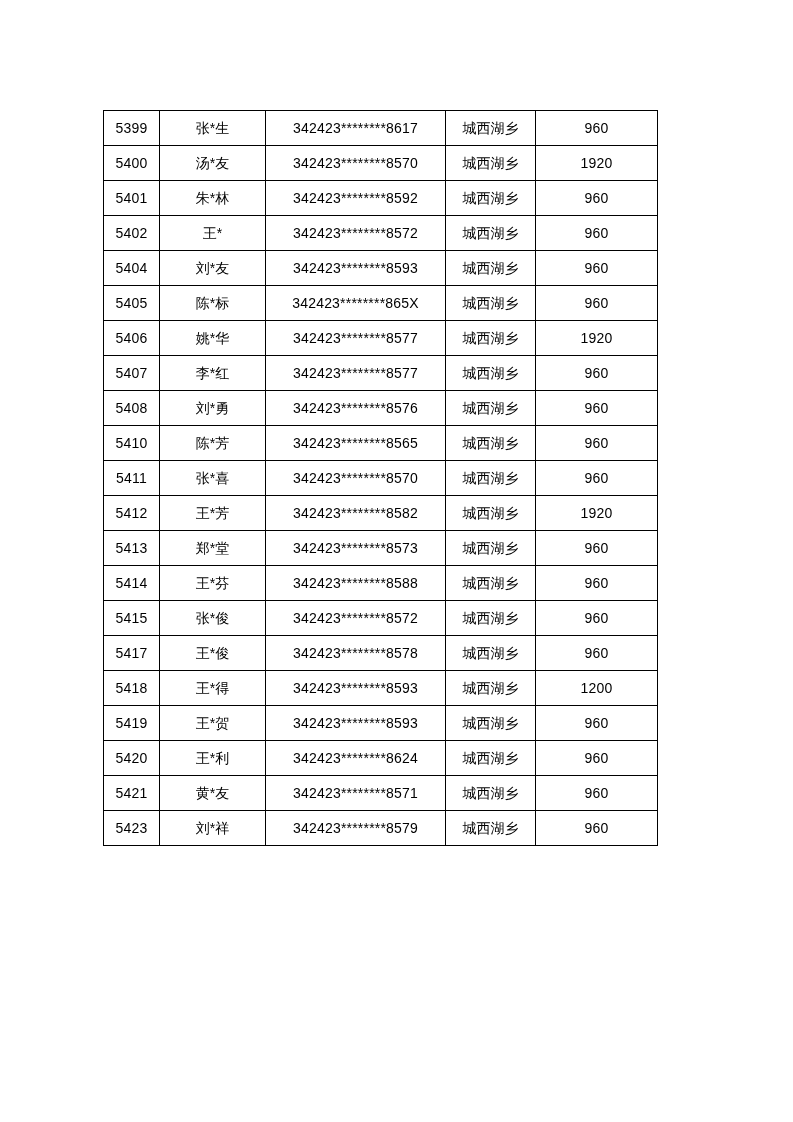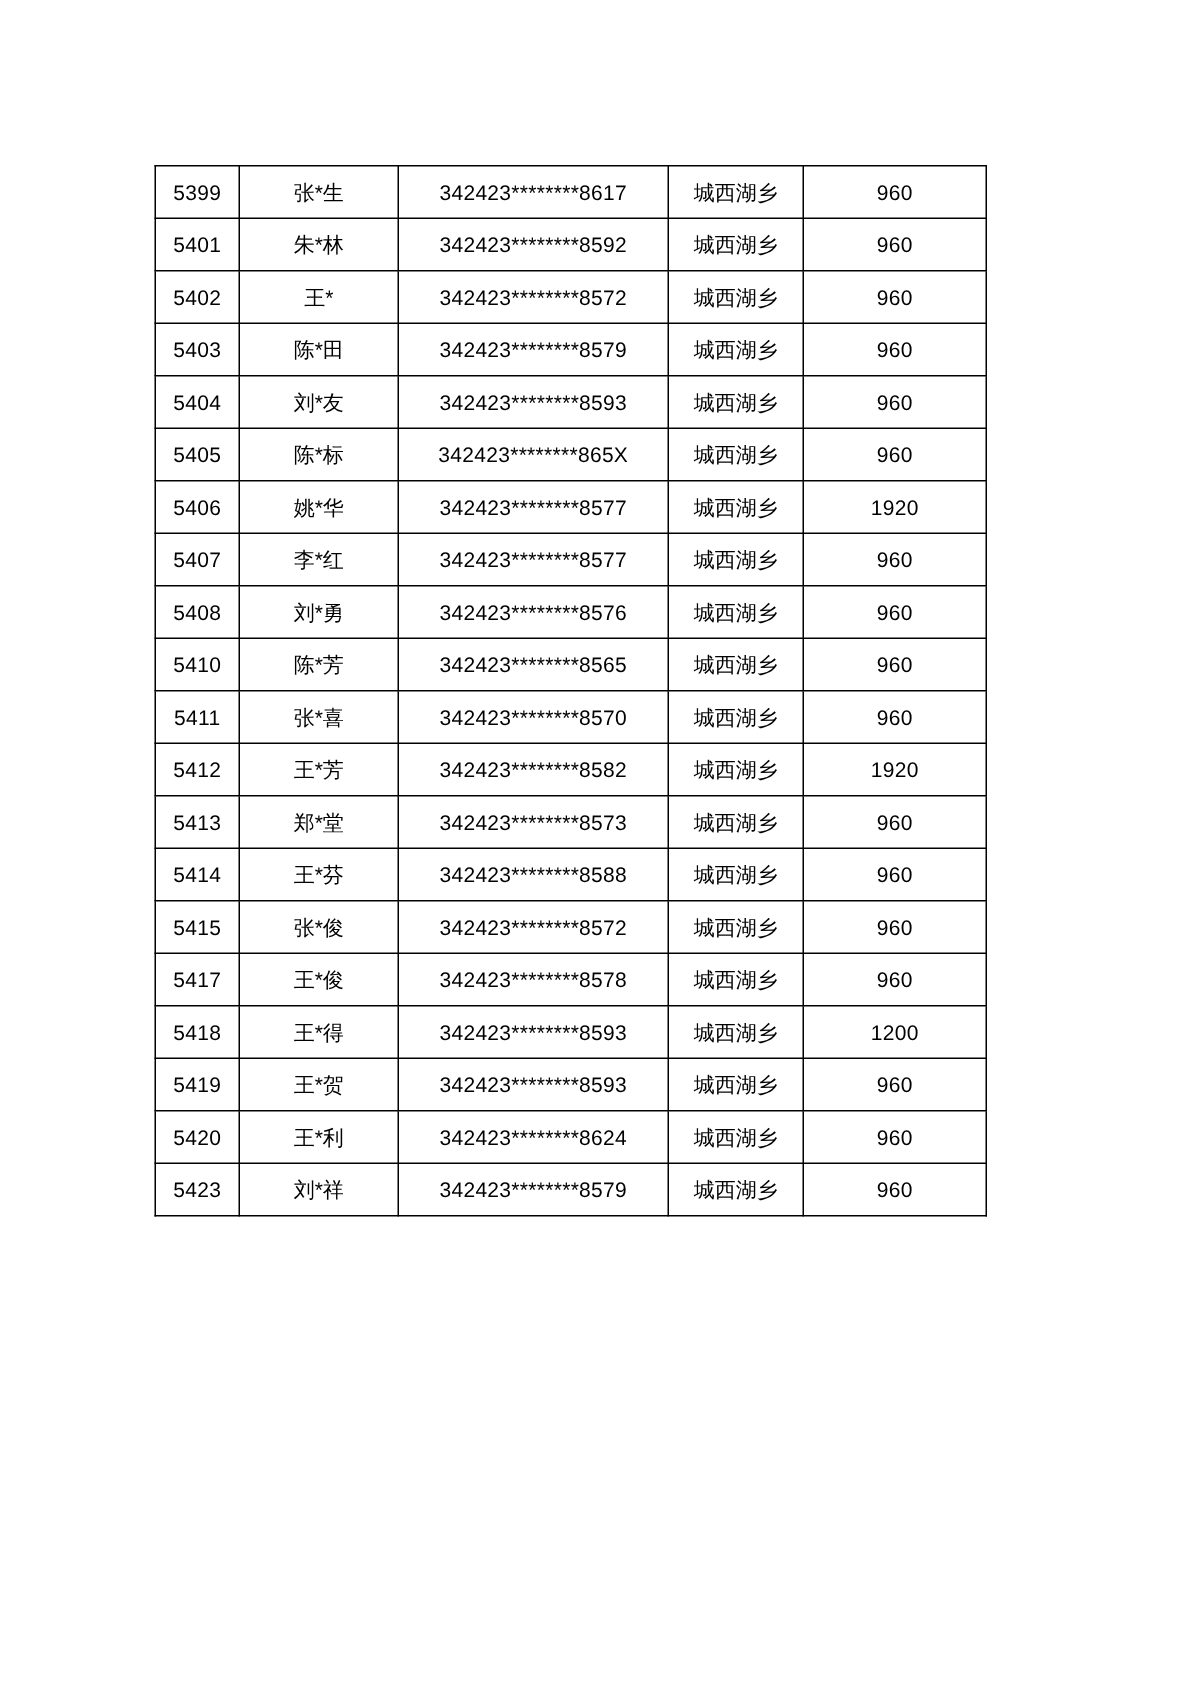--- a/index.html
+++ b/index.html
@@ -56,41 +56,41 @@
     </colgroup>
     <tbody>
         <tr>
           <td class="col-serial">5399</td>
           <td class="col-name">张*生</td>
           <td class="col-idnum">342423********8617</td>
           <td class="col-township">城西湖乡</td>
           <td class="col-amount">960</td>
         </tr>
         <tr>
+          <td class="col-serial">5400</td>
+          <td class="col-name">汤*友</td>
+          <td class="col-idnum">342423********8570</td>
+          <td class="col-township">城西湖乡</td>
+          <td class="col-amount">1920</td>
+        </tr>
+        <tr>
           <td class="col-serial">5401</td>
           <td class="col-name">朱*林</td>
           <td class="col-idnum">342423********8592</td>
           <td class="col-township">城西湖乡</td>
           <td class="col-amount">960</td>
         </tr>
         <tr>
           <td class="col-serial">5402</td>
           <td class="col-name">王*</td>
           <td class="col-idnum">342423********8572</td>
           <td class="col-township">城西湖乡</td>
           <td class="col-amount">960</td>
         </tr>
         <tr>
-          <td class="col-serial">5403</td>
-          <td class="col-name">陈*田</td>
-          <td class="col-idnum">342423********8579</td>
-          <td class="col-township">城西湖乡</td>
-          <td class="col-amount">960</td>
-        </tr>
-        <tr>
           <td class="col-serial">5404</td>
           <td class="col-name">刘*友</td>
           <td class="col-idnum">342423********8593</td>
           <td class="col-township">城西湖乡</td>
           <td class="col-amount">960</td>
         </tr>
         <tr>
           <td class="col-serial">5405</td>
           <td class="col-name">陈*标</td>
           <td class="col-idnum">342423********865X</td>
@@ -178,20 +178,27 @@
           <td class="col-serial">5419</td>
           <td class="col-name">王*贺</td>
           <td class="col-idnum">342423********8593</td>
           <td class="col-township">城西湖乡</td>
           <td class="col-amount">960</td>
         </tr>
         <tr>
           <td class="col-serial">5420</td>
           <td class="col-name">王*利</td>
           <td class="col-idnum">342423********8624</td>
+          <td class="col-township">城西湖乡</td>
+          <td class="col-amount">960</td>
+        </tr>
+        <tr>
+          <td class="col-serial">5421</td>
+          <td class="col-name">黄*友</td>
+          <td class="col-idnum">342423********8571</td>
           <td class="col-township">城西湖乡</td>
           <td class="col-amount">960</td>
         </tr>
         <tr>
           <td class="col-serial">5423</td>
           <td class="col-name">刘*祥</td>
           <td class="col-idnum">342423********8579</td>
           <td class="col-township">城西湖乡</td>
           <td class="col-amount">960</td>
         </tr>

